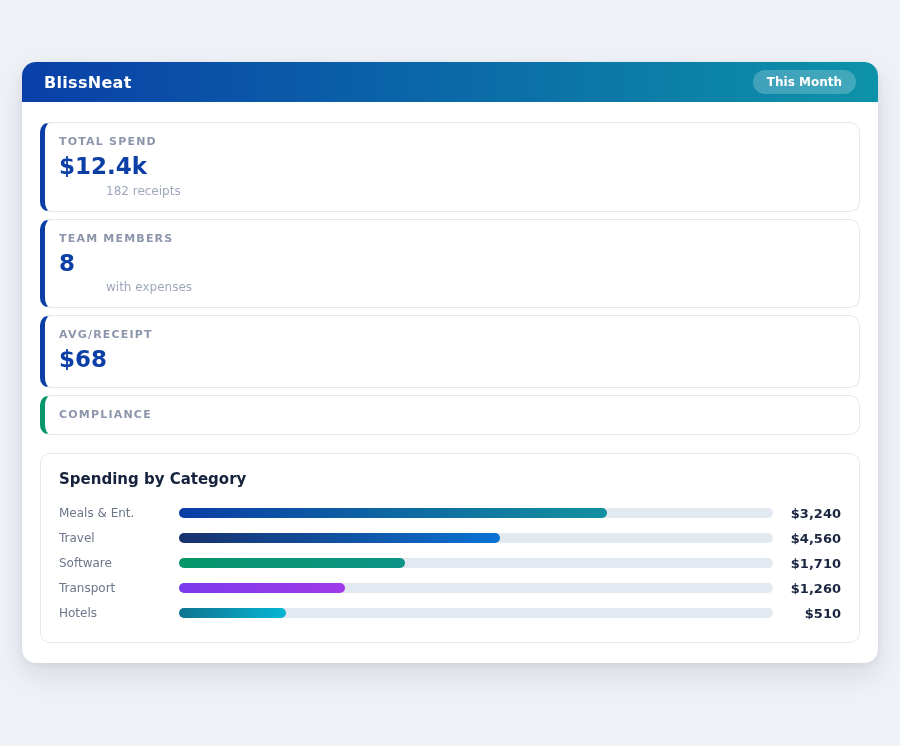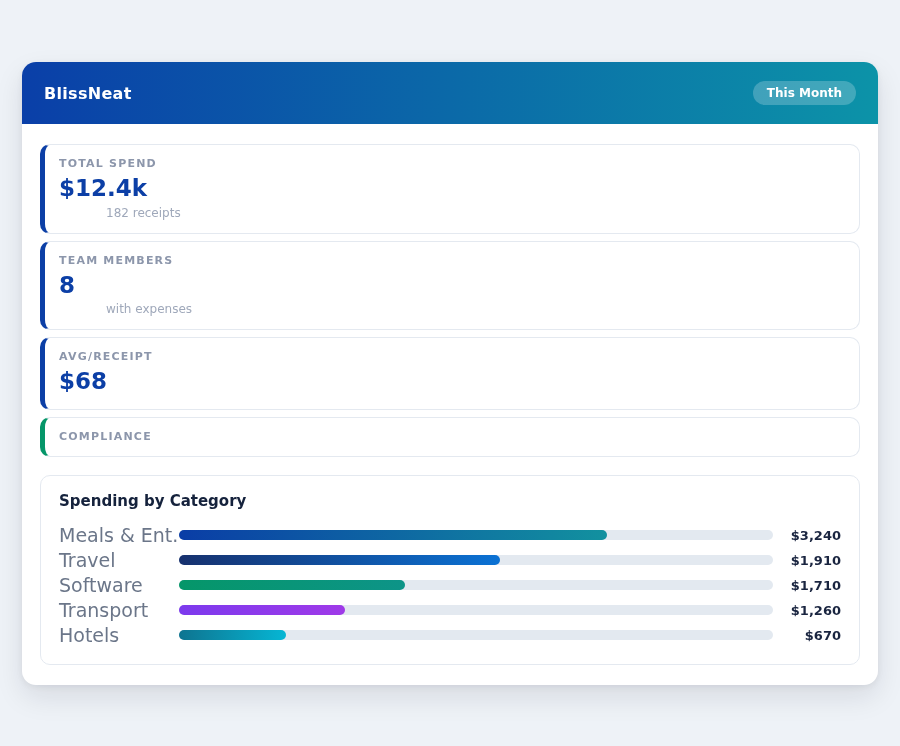--- a/index.html
+++ b/index.html
@@ -11,21 +11,21 @@
   }
   .app-card {
     width: 856px;
     margin: 62px auto 0 22px;
     background: #ffffff;
     border-radius: 14px;
     overflow: hidden;
     box-shadow: 0 12px 28px rgba(15, 23, 42, 0.10), 0 2px 6px rgba(15, 23, 42, 0.06);
   }
   .app-header {
-    height: 62px;
+    height: 40px;
     display: flex;
     align-items: center;
     justify-content: space-between;
     padding: 0 22px;
   }
   .app-title {
     color: #ffffff;
     font-size: 16px;
     font-weight: bold;
     letter-spacing: 0.3px;
@@ -84,21 +84,21 @@
     margin-bottom: 13px;
   }
   .cat-row {
     display: flex;
     align-items: center;
     height: 25px;
   }
   .cat-label {
     width: 120px;
     flex: 0 0 120px;
-    font-size: 19px;
+    font-size: 12px;
     color: #6b7689;
   }
   .cat-track {
     flex: 1;
     height: 10px;
     border-radius: 6px;
     background: #e3e9f0;
     position: relative;
   }
   .cat-fill {
@@ -160,21 +160,21 @@
           <div class="cat-fill" style="width: 72%; background: linear-gradient(90deg, rgb(10, 61, 166), rgb(18, 145, 159));"></div>
         </div>
         <div class="cat-value">$3,240</div>
       </div>
 
       <div class="cat-row">
         <div class="cat-label">Travel</div>
         <div class="cat-track">
           <div class="cat-fill" style="width: 54%; background: linear-gradient(90deg, rgb(23, 49, 110), rgb(11, 114, 212));"></div>
         </div>
-        <div class="cat-value">$1,910</div>
+        <div class="cat-value">$4,560</div>
       </div>
 
       <div class="cat-row">
         <div class="cat-label">Software</div>
         <div class="cat-track">
           <div class="cat-fill" style="width: 38%; background: linear-gradient(90deg, rgb(5, 150, 105), rgb(13, 148, 136));"></div>
         </div>
         <div class="cat-value">$1,710</div>
       </div>
 
@@ -184,18 +184,18 @@
           <div class="cat-fill" style="width: 28%; background: linear-gradient(90deg, rgb(124, 58, 237), rgb(159, 58, 232));"></div>
         </div>
         <div class="cat-value">$1,260</div>
       </div>
 
       <div class="cat-row">
         <div class="cat-label">Hotels</div>
         <div class="cat-track">
           <div class="cat-fill" style="width: 18%; background: linear-gradient(90deg, rgb(14, 116, 144), rgb(6, 182, 212));"></div>
         </div>
-        <div class="cat-value">$670</div>
+        <div class="cat-value">$510</div>
       </div>
 
     </div>
   </div>
 </div>
 
 </body></html>

